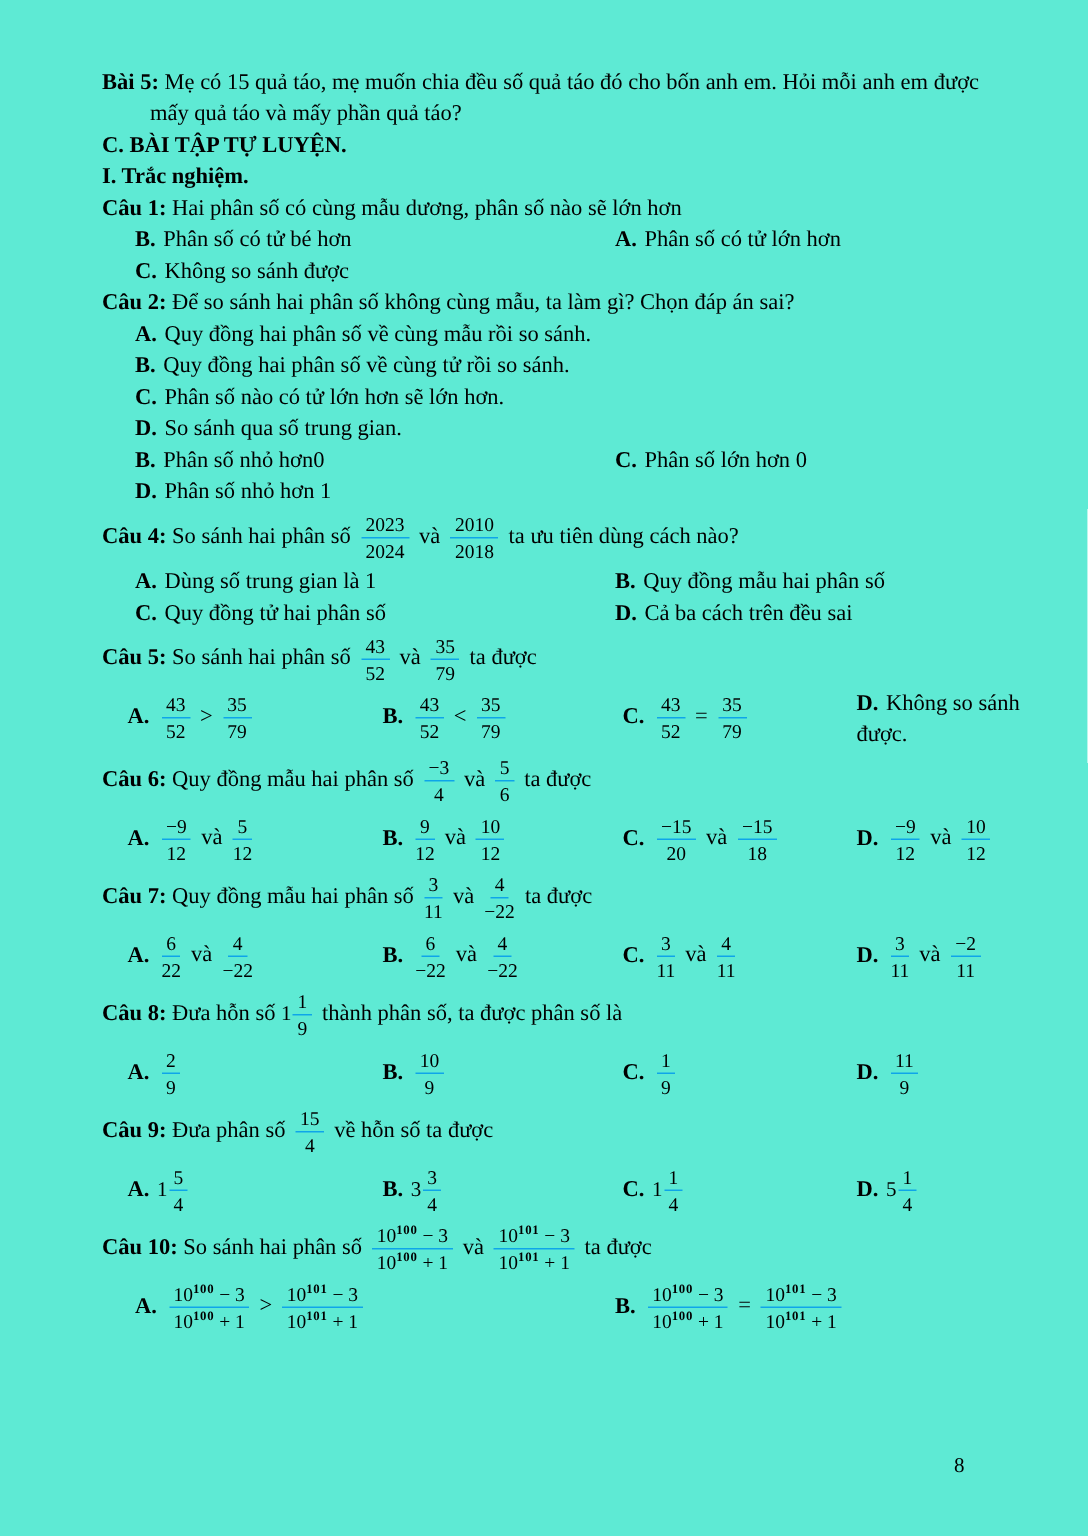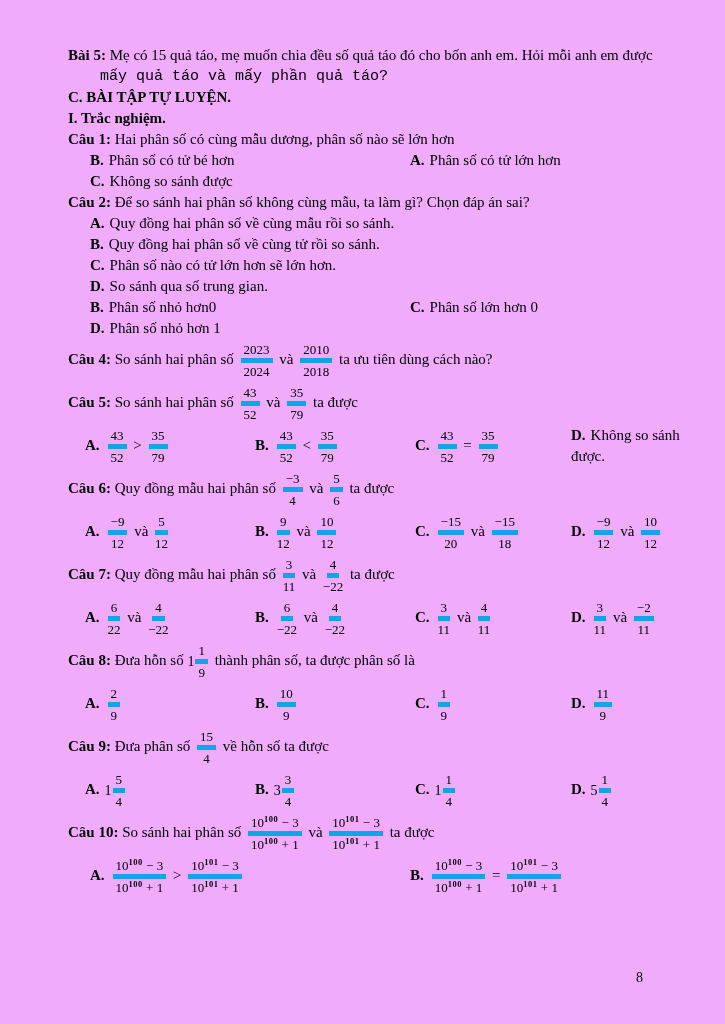--- a/index.html
+++ b/index.html
@@ -1,44 +1,44 @@
 <!DOCTYPE html>
 <html><head>
 <meta charset="utf-8">
 <style>
   html,body{margin:0;padding:0;background:#ffffff;}
   .page{
     position:relative;
     width:725px;height:1024px;
-    background:#f0abfc;
+    background:#5eead4;
     color:#000000;
     font-family:"Liberation Serif","DejaVu Serif",serif;
     font-size:15px;line-height:21px;
     overflow:hidden;
   }
   .content{position:absolute;left:68px;top:45px;right:28px;}
   .nowrap{white-space:nowrap;}
-  .indent2{padding-left:32px;font-family:Liberation Mono, monospace;}
+  .indent2{padding-left:32px;}
   .heading{font-weight:bold;}
   .qlabel{font-weight:bold;}
   .prompt{white-space:nowrap;}
   .options{margin-left:22px;}
   .options.one-col .option{display:block;}
   .options.two-col{display:grid;grid-template-columns:320px 1fr;}
   .options.four-col{display:grid;grid-template-columns:170px 160px 156px 1fr;margin-left:17px;align-items:start;}
   .option{padding-right:4px;}
   .opt-label{font-weight:bold;margin-right:5px;}
   .frac{
     display:inline-flex;flex-direction:column;align-items:center;
     vertical-align:middle;
     font-size:13px;line-height:15px;
     margin:3px 3px;
     text-align:center;
   }
-  .frac .num{border-bottom:5px solid #0ea5e9;padding:0 3px 1px;}
+  .frac .num{border-bottom:1px solid #0ea5e9;padding:0 3px 1px;}
   .frac .den{padding-top:1px;}
   .mixed{display:inline-flex;align-items:center;vertical-align:middle;}
   .mixed .whole{font-size:14px;margin-right:1px;}
   .mixed .frac{margin-left:0;}
   sup{font-size:8.5px;line-height:0;vertical-align:super;letter-spacing:0.5px;font-weight:bold;}
   .page-number{position:absolute;right:82px;bottom:36px;font-size:14px;}
 </style>
 </head>
 <body>
 
@@ -79,20 +79,26 @@
           </div>
         </div>
         <div class="question">
           <div class="prompt"><b class="qlabel">Câu 4:</b> So sánh hai phân số <span class="frac">
               <span class="num">2023</span>
               <span class="den">2024</span>
             </span> và <span class="frac">
               <span class="num">2010</span>
               <span class="den">2018</span>
             </span> ta ưu tiên dùng cách nào?</div>
+          <div class="options two-col">
+            <div class="option"><b class="opt-label">A.</b>Dùng số trung gian là 1</div>
+            <div class="option"><b class="opt-label">B.</b>Quy đồng mẫu hai phân số</div>
+            <div class="option"><b class="opt-label">C.</b>Quy đồng tử hai phân số</div>
+            <div class="option"><b class="opt-label">D.</b>Cả ba cách trên đều sai</div>
+          </div>
         </div>
         <div class="question">
           <div class="prompt"><b class="qlabel">Câu 5:</b> So sánh hai phân số <span class="frac">
               <span class="num">43</span>
               <span class="den">52</span>
             </span> và <span class="frac">
               <span class="num">35</span>
               <span class="den">79</span>
             </span> ta được</div>
           <div class="options four-col">

